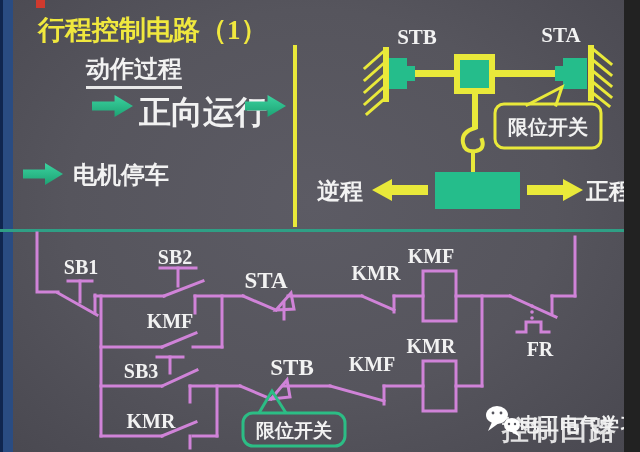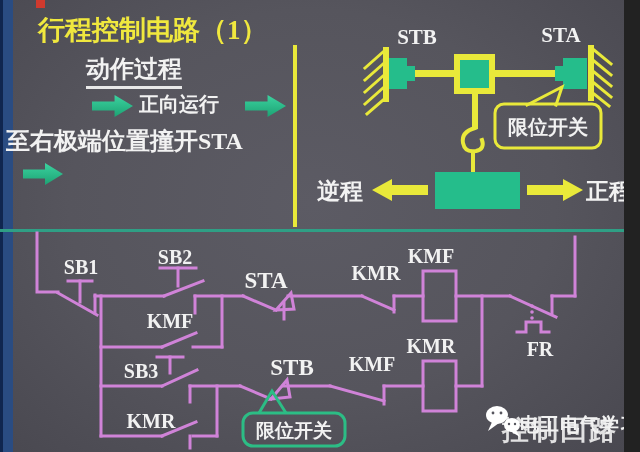--- a/index.html
+++ b/index.html
@@ -11,21 +11,21 @@
   .abs{position:absolute;}
   .blue-strip{left:0;top:0;width:13px;height:452px;
     background:linear-gradient(90deg,#10264f 0 3px,#2a4c82 3px);}
   .v-divider{left:293px;top:45px;width:4px;height:182px;background:#e9e93a;}
   .h-divider{left:0;top:229px;width:640px;height:3px;background:#2f9f85;}
   .red-tick{left:36px;top:0;width:9px;height:8px;background:#cf3a2e;}
   .title{left:38px;top:12px;font-size:27px;font-weight:bold;color:#f0e83e;white-space:nowrap;}
   .wtxt{color:#f2f2f2;font-weight:bold;white-space:nowrap;}
   .heading{left:86px;top:53px;font-size:24px;border-bottom:3px solid #e8e8e8;padding-bottom:1px;}
   .l-sb2{left:7px;top:91px;font-size:24px;}
-  .l-fwd{left:139px;top:91px;font-size:20px;}
+  .l-fwd{left:139px;top:91px;font-size:32px;}
   .l-line2{left:6px;top:125px;font-size:24px;}
   .l-stop{left:73px;top:159px;font-size:24px;}
   .l-note{left:13px;top:193px;font-size:23px;}
   .barrow{background:linear-gradient(180deg,#3bd3a0,#1da273);
     clip-path:polygon(0 30%,55% 30%,55% 0,100% 50%,55% 100%,55% 70%,0 70%);}
   .ar1{left:92px;top:95px;width:41px;height:22px;}
   .ar2{left:245px;top:95px;width:41px;height:22px;}
   .ar3{left:23px;top:163px;width:40px;height:22px;}
   svg{position:absolute;left:0;top:0;}
   svg text{font-family:"Liberation Serif","DejaVu Serif",serif;fill:#f2f2f2;font-weight:bold;}
@@ -38,22 +38,22 @@
   <div class="abs blue-strip"></div>
   <div class="abs red-tick"></div>
   <div class="abs v-divider"></div>
   <div class="abs h-divider"></div>
 
   <div class="abs title">行程控制电路（1）</div>
   <div class="abs wtxt heading">动作过程</div>
   <div class="abs barrow ar1"></div>
   <div class="abs wtxt l-fwd">正向运行</div>
   <div class="abs barrow ar2"></div>
-  <div class="abs wtxt l-line2">至右极端位置撞开STA</div>
   <div class="abs barrow ar3"></div>
+  <div class="abs wtxt l-stop">电机停车</div>
 
   <svg width="640" height="452" viewBox="0 0 640 452">
 
     <g stroke-linecap="square">
 
       <rect x="383" y="47" width="6" height="55" fill="#e9e93a"></rect>
       <g stroke="#e9e93a" stroke-width="3">
         <line x1="383" y1="52" x2="365" y2="68"></line>
           <line x1="383" y1="64" x2="365" y2="80"></line>
         <line x1="383" y1="76" x2="365" y2="92"></line>

